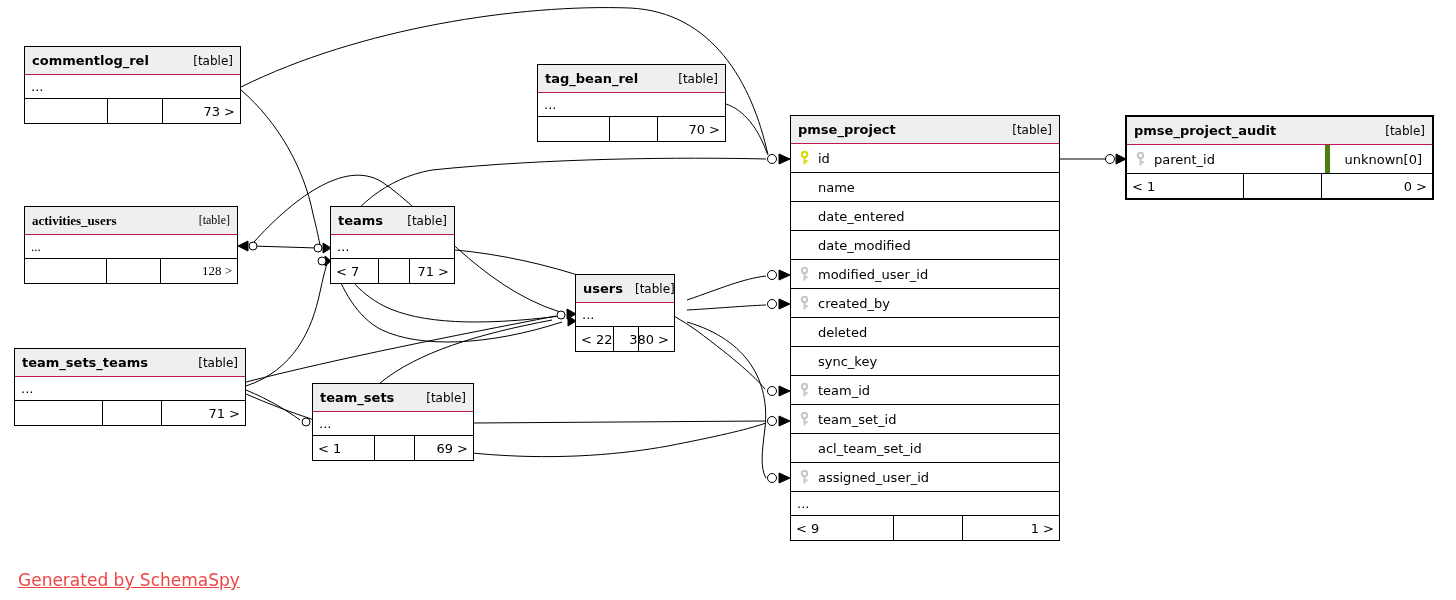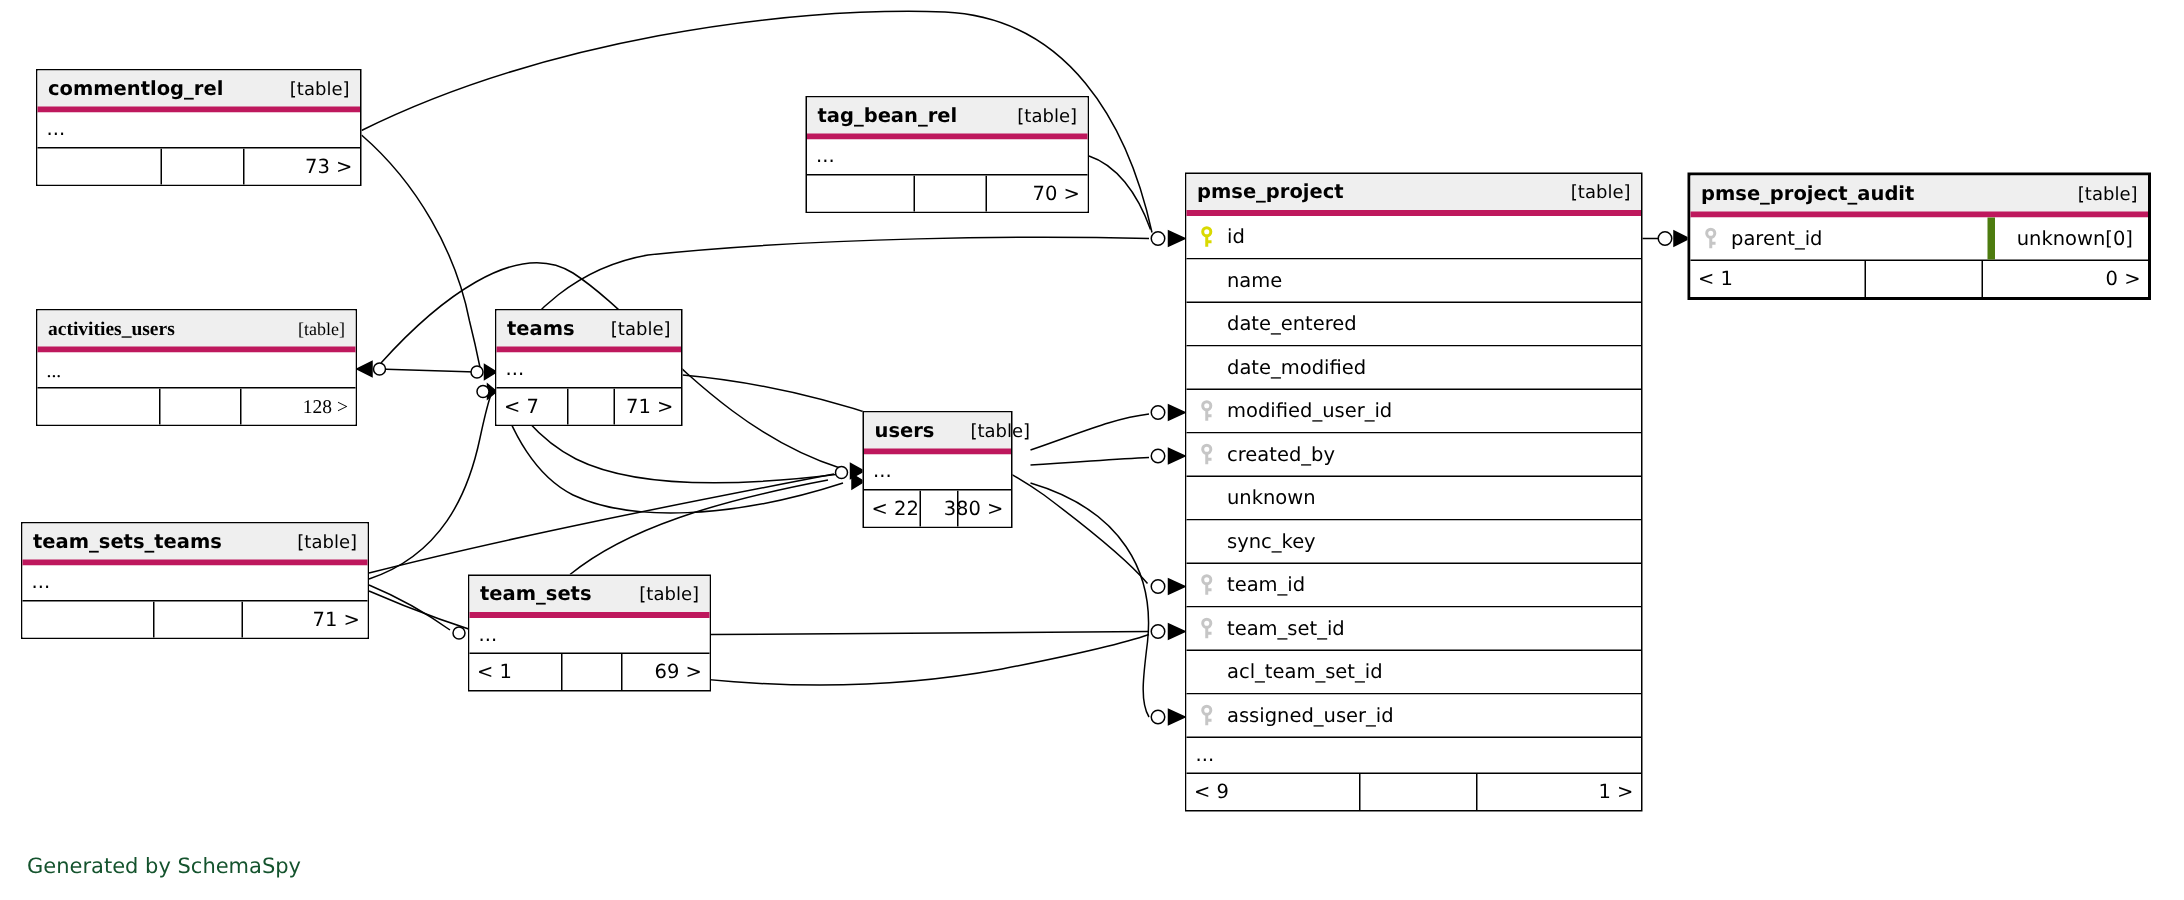--- a/index.html
+++ b/index.html
@@ -2,37 +2,37 @@
 <html><head>
 <meta charset="utf-8">
 <style>
   html,body{margin:0;padding:0;background:#ffffff;}
   #canvas{position:relative;width:1456px;height:600px;background:#ffffff;overflow:hidden;
           font-family:"DejaVu Sans",sans-serif;}
   #edges{position:absolute;left:0;top:0;z-index:0;}
   .tbox{position:absolute;z-index:1;background:#ffffff;border:1px solid #000;box-sizing:border-box;
         font-size:13px;color:#000;}
   .tbox.emph{border-width:2px;}
-  .thead{display:flex;justify-content:space-between;align-items:center;gap:24px;
-         background:#efefef;border-bottom:4px solid #be185d;height:28px;padding:0 7px;box-sizing:border-box;}
+  .thead{display:flex;justify-content:space-between;align-items:center;gap:12px;
+         background:#efefef;border-bottom:1px solid #be185d;height:28px;padding:0 7px;box-sizing:border-box;}
   .tname{font-weight:bold;white-space:nowrap;}
   .tbadge{font-size:12px;white-space:nowrap;}
   .trow{position:relative;display:flex;align-items:center;height:24px;padding:0 6px;
         border-bottom:1px solid #000;box-sizing:border-box;background:#fff;}
   .trow.tall{height:29px;}
   .trow.indent{padding-left:27px;}
   .keyicon{position:absolute;left:8px;top:50%;transform:translateY(-50%);line-height:0;}
   .rname{white-space:nowrap;}
   .rtype{margin-left:auto;align-self:stretch;display:flex;align-items:center;justify-content:flex-end;
          border-left:5px solid #4d7c0f;padding:0 4px 0 6px;min-width:86px;}
   .tstats{display:grid;grid-template-columns:38% 26% 36%;height:24px;box-sizing:border-box;background:#fff;}
   .tstats span{display:flex;align-items:center;height:100%;padding:0 5px;box-sizing:border-box;white-space:nowrap;}
   .tstats span:nth-child(2){border-left:1px solid #000;border-right:1px solid #000;}
   .tstats span:nth-child(3){justify-content:flex-end;}
-  #footer{position:absolute;left:18px;top:570px;z-index:1;font-size:14px;color:#14532d;}
+  #footer{position:absolute;left:18px;top:570px;z-index:1;font-size:17px;color:#ef4444;text-decoration:underline;}
 </style>
 </head>
 <body>
 
 <div id="canvas">
 
   <svg id="edges" width="1456" height="600">
     <g fill="none" stroke="#000" stroke-width="1">
       <path d="M241,87 C360,28 520,4 630,8 C712,12 752,82 768,155"></path>
       <path d="M726,104 C744,110 758,128 767,153"></path>
@@ -173,21 +173,21 @@
       </div>
       <div class="trow">
         <span class="rname">...</span>
       </div>
       <div class="tstats">
         <span>&lt; 1</span>
         <span></span>
         <span>69 &gt;</span>
       </div>
     </div>
-  <div class="tbox" id="t-pmse_project" style="left:790px;top:115px;width:305px;">
+  <div class="tbox" id="t-pmse_project" style="left:790px;top:115px;width:270px;">
       <div class="thead">
         <span class="tname">pmse_project</span>
         <span class="tbadge">[table]</span>
       </div>
       <div class="trow tall indent">
         <span class="keyicon"><svg width="11" height="15" viewBox="0 0 11 15">
             <g fill="none" stroke="#d9d900" stroke-width="2">
               <circle cx="5.5" cy="4" r="2.7"></circle>
               <path d="M5.5 6.8 V14 M5.5 10.7 H8.7"></path>
             </g>
@@ -215,21 +215,21 @@
       <div class="trow tall indent">
         <span class="keyicon"><svg width="11" height="15" viewBox="0 0 11 15">
             <g fill="none" stroke="#c6c6c6" stroke-width="2">
               <circle cx="5.5" cy="4" r="2.7"></circle>
               <path d="M5.5 6.8 V14 M5.5 10.7 H8.7"></path>
             </g>
           </svg></span>
         <span class="rname">created_by</span>
       </div>
       <div class="trow tall indent">
-        <span class="rname">unknown</span>
+        <span class="rname">deleted</span>
       </div>
       <div class="trow tall indent">
         <span class="rname">sync_key</span>
       </div>
       <div class="trow tall indent">
         <span class="keyicon"><svg width="11" height="15" viewBox="0 0 11 15">
             <g fill="none" stroke="#c6c6c6" stroke-width="2">
               <circle cx="5.5" cy="4" r="2.7"></circle>
               <path d="M5.5 6.8 V14 M5.5 10.7 H8.7"></path>
             </g>

